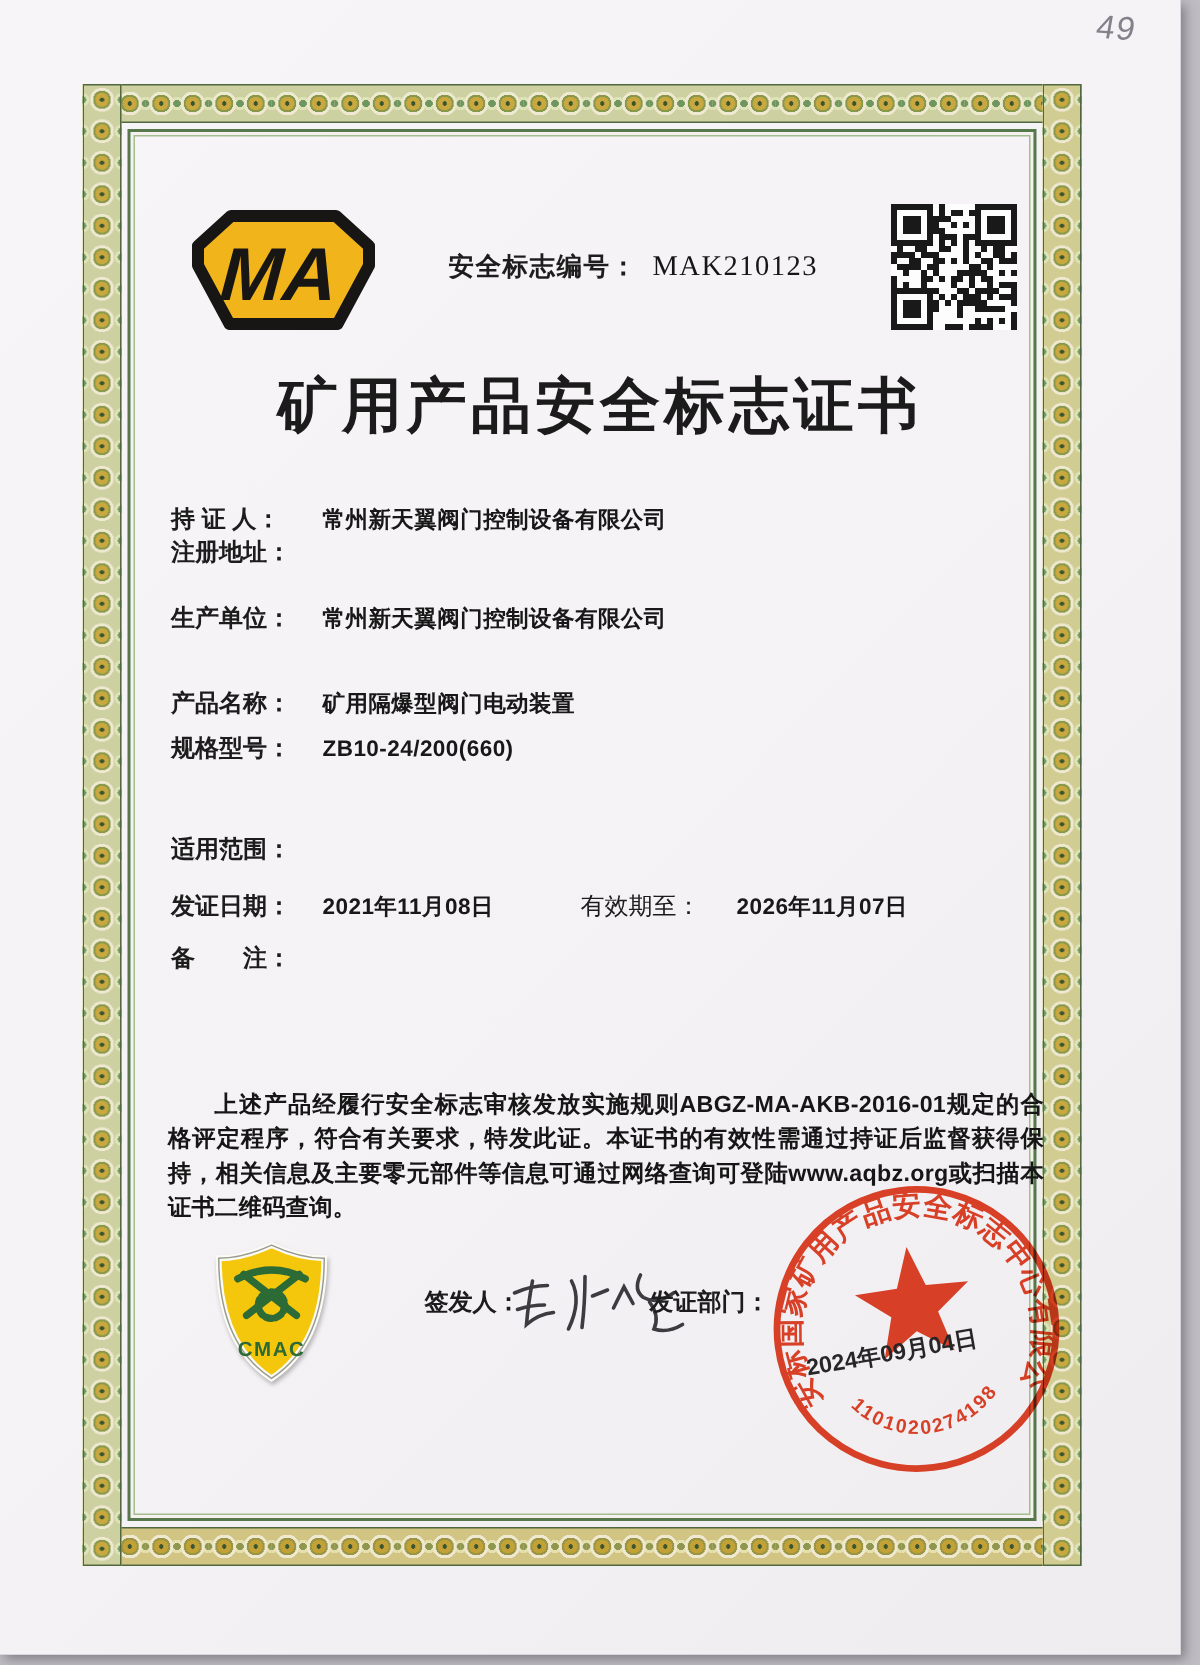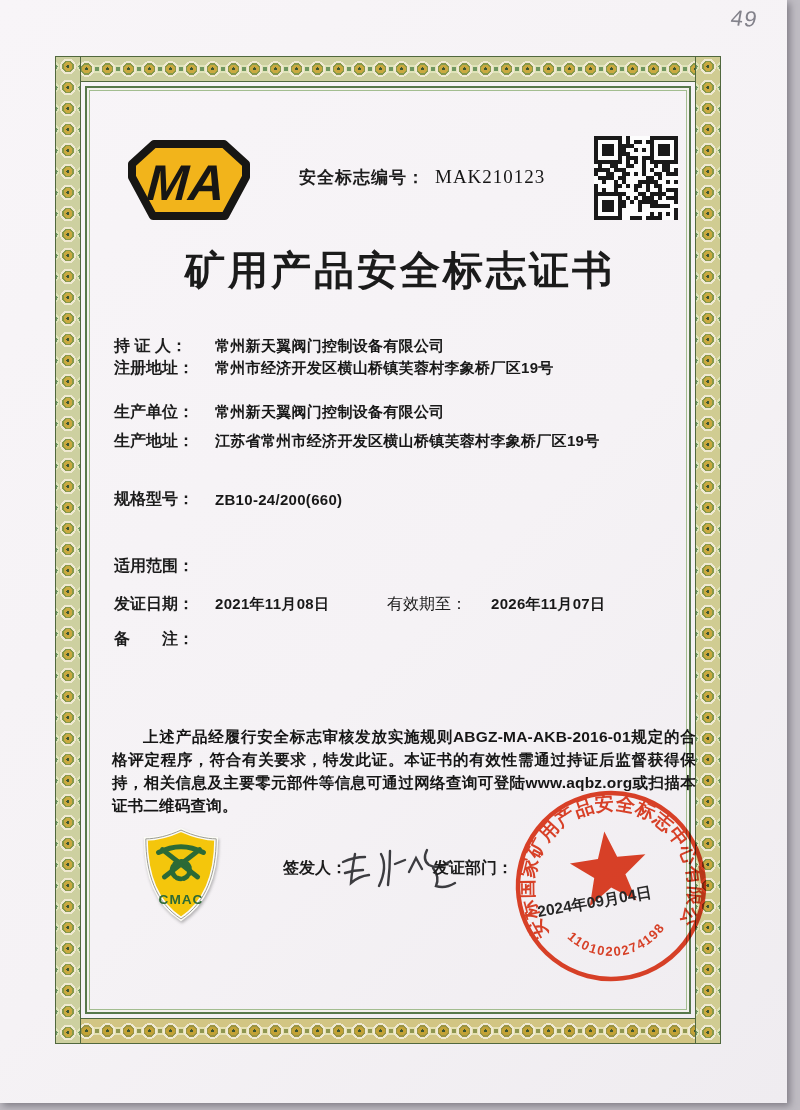--- a/index.html
+++ b/index.html
@@ -334,29 +334,28 @@
       </div>
 
     <div class="title">矿用产品安全标志证书</div>
 
     <div class="row r0">
       <span class="lab">持 证 人：</span>
       <span class="val">常州新天翼阀门控制设备有限公司</span>
     </div>
     <div class="row r1">
       <span class="lab">注册地址：</span>
-      <span class="val">常州市经济开发区横山桥镇芙蓉村李象桥厂区19号</span>
     </div>
     <div class="row r2">
       <span class="lab">生产单位：</span>
       <span class="val">常州新天翼阀门控制设备有限公司</span>
     </div>
-    <div class="row r3">
-      <span class="lab">生产地址：</span>
-      <span class="val">江苏省常州市经济开发区横山桥镇芙蓉村李象桥厂区19号</span>
+    <div class="row r4">
+      <span class="lab">产品名称：</span>
+      <span class="val">矿用隔爆型阀门电动装置</span>
     </div>
     <div class="row r5">
       <span class="lab">规格型号：</span>
       <span class="val">ZB10-24/200(660)</span>
     </div>
     <div class="row r7">
       <span class="lab">适用范围：</span>
     </div>
     <div class="row r8">
       <span class="lab">发证日期：</span>

